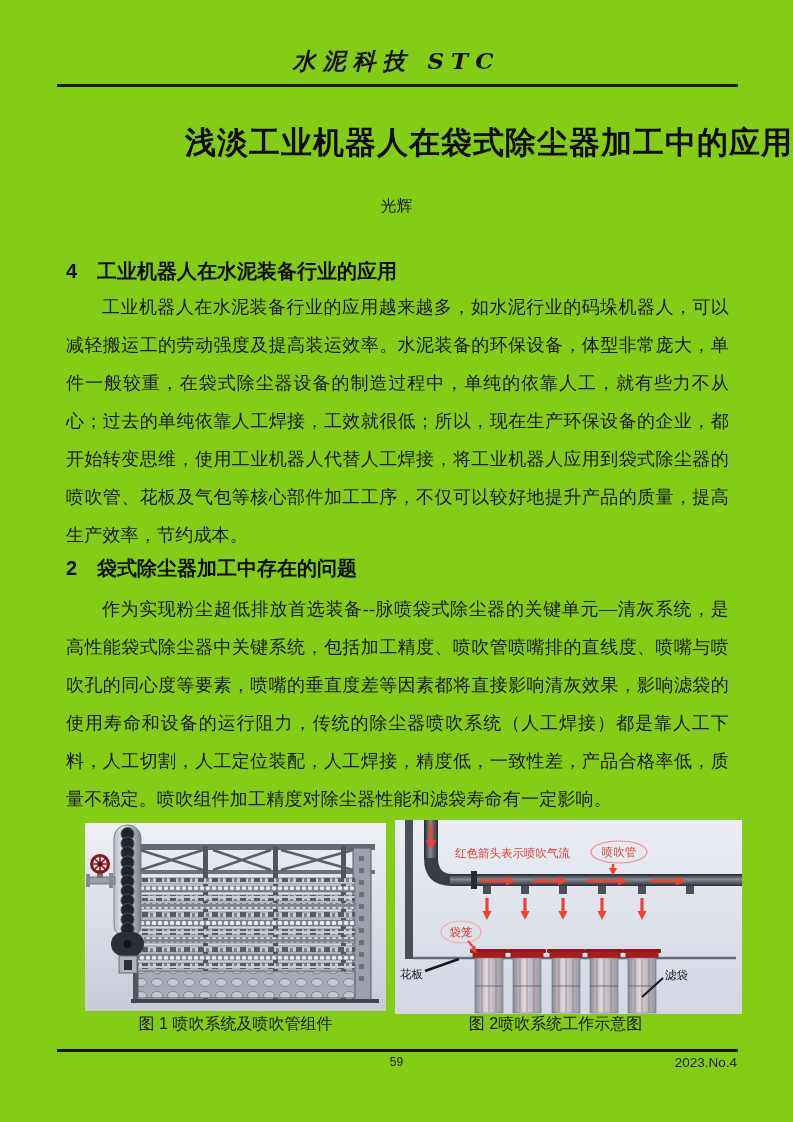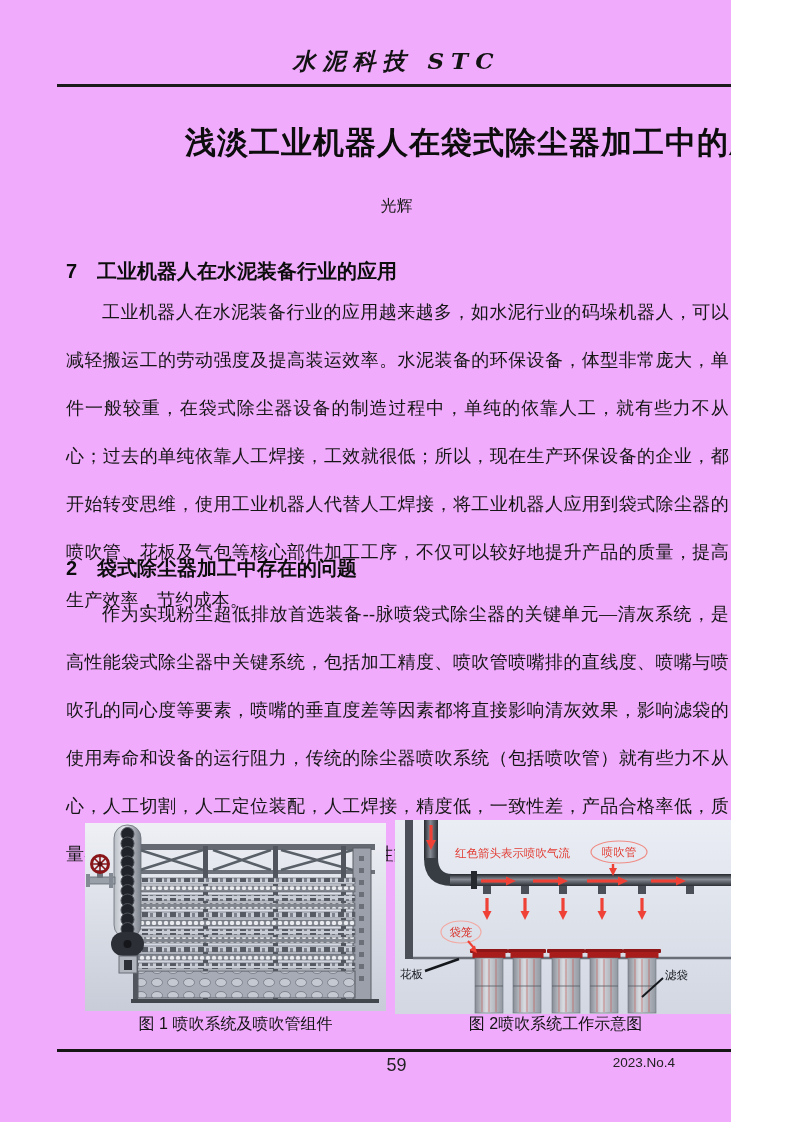--- a/index.html
+++ b/index.html
@@ -1,17 +1,17 @@
 <!DOCTYPE html>
 <html><head>
 <meta charset="utf-8">
 <style>
   html,body { margin:0; padding:0; background:#ffffff; }
   .page {
-    position:relative; width:731px; height:1122px; background:#f0abfc;
+    position:relative; width:793px; height:1122px; background:#84cc16;
     font-family:"Liberation Serif", serif; color:#111; overflow:hidden;
   }
   .journal-title {
     position:absolute; top:46px; left:0; width:793px; text-align:center;
     font-family:"DejaVu Serif", serif; font-style:italic; font-weight:bold;
     font-size:23px; letter-spacing:7px; color:#131313;
   }
   .header-rule { position:absolute; top:84px; left:57px; width:681px; height:3px; background:#1b1b1b; }
   .paper-title {
     position:absolute; top:122px; left:0; width:793px; margin:0; text-align:right;
@@ -27,61 +27,61 @@
     font-size:17.5px; font-family:"Liberation Serif", serif; color:#1a1a1a;
   }
   .sec-heading {
     position:absolute; left:66px; margin:0;
     font-family:"Liberation Sans", sans-serif; font-weight:700; font-size:20px; color:#0d0d0d;
   }
   .sec1 { top:258px; }
   .sec2 { top:555px; }
   .para {
     position:absolute; left:66px; width:663px; margin:0;
-    font-size:18px; line-height:48px; letter-spacing:0.2px;
+    font-size:18px; line-height:38px; letter-spacing:0.2px;
     text-align:justify; text-indent:2em; color:#161616;
   }
   .p1 { top:288px; }
   .p2 { top:590px; }
   .figure { position:absolute; top:820px; }
   .fig1 { left:85px; }
   .fig2 { left:395px; }
   .fig-caption {
     position:absolute; top:1014px; text-align:center;
     font-family:"Liberation Sans", sans-serif; font-size:16px; color:#141414;
   }
   .cap1 { left:85px; width:301px; }
   .cap2 { left:382px; width:347px; }
   .footer-rule { position:absolute; top:1049px; left:57px; width:681px; height:3px; background:#161616; }
   .page-number {
     position:absolute; top:1055px; left:0; width:793px; text-align:center;
-    font-family:"Liberation Sans", sans-serif; font-size:18px; color:#222;
+    font-family:"Liberation Sans", sans-serif; font-size:12px; color:#222;
   }
   .issue-number {
     position:absolute; top:1055px; right:56px;
     font-family:"Liberation Sans", sans-serif; font-size:13.5px; color:#222;
   }
   svg text { font-family:"Liberation Sans", sans-serif; }
 </style>
 </head>
 <body>
 
 <div class="page">
 
   <div class="journal-title">水泥科技 STC</div>
   <div class="header-rule"></div>
 
   <h1 class="paper-title">浅淡工业机器人在袋式除尘器加工中的应用</h1>
   <div class="author">光辉</div>
 
-  <h2 class="sec-heading sec1">7　工业机器人在水泥装备行业的应用</h2>
+  <h2 class="sec-heading sec1">4　工业机器人在水泥装备行业的应用</h2>
   <p class="para p1">工业机器人在水泥装备行业的应用越来越多，如水泥行业的码垛机器人，可以减轻搬运工的劳动强度及提高装运效率。水泥装备的环保设备，体型非常庞大，单件一般较重，在袋式除尘器设备的制造过程中，单纯的依靠人工，就有些力不从心；过去的单纯依靠人工焊接，工效就很低；所以，现在生产环保设备的企业，都开始转变思维，使用工业机器人代替人工焊接，将工业机器人应用到袋式除尘器的喷吹管、花板及气包等核心部件加工工序，不仅可以较好地提升产品的质量，提高生产效率，节约成本。</p>
 
   <h2 class="sec-heading sec2">2　袋式除尘器加工中存在的问题</h2>
-  <p class="para p2">作为实现粉尘超低排放首选装备--脉喷袋式除尘器的关键单元—清灰系统，是高性能袋式除尘器中关键系统，包括加工精度、喷吹管喷嘴排的直线度、喷嘴与喷吹孔的同心度等要素，喷嘴的垂直度差等因素都将直接影响清灰效果，影响滤袋的使用寿命和设备的运行阻力，传统的除尘器喷吹系统（包括喷吹管）就有些力不从心，人工切割，人工定位装配，人工焊接，精度低，一致性差，产品合格率低，质量不稳定。喷吹组件加工精度对除尘器性能和滤袋寿命有一定影响。</p>
+  <p class="para p2">作为实现粉尘超低排放首选装备--脉喷袋式除尘器的关键单元—清灰系统，是高性能袋式除尘器中关键系统，包括加工精度、喷吹管喷嘴排的直线度、喷嘴与喷吹孔的同心度等要素，喷嘴的垂直度差等因素都将直接影响清灰效果，影响滤袋的使用寿命和设备的运行阻力，传统的除尘器喷吹系统（人工焊接）都是靠人工下料，人工切割，人工定位装配，人工焊接，精度低，一致性差，产品合格率低，质量不稳定。喷吹组件加工精度对除尘器性能和滤袋寿命有一定影响。</p>
 
   <div class="figure fig1">
     <svg width="301" height="194" viewBox="0 0 301 194">
       <defs>
         <linearGradient id="f1bg" x1="0" y1="0" x2="0" y2="1">
           <stop offset="0" stop-color="#eef0f5"></stop>
             <stop offset="1" stop-color="#c7ccd8"></stop>
         </linearGradient>
         <linearGradient id="tankG" x1="0" y1="0" x2="1" y2="0">
           <stop offset="0" stop-color="#b8bdc5"></stop>

